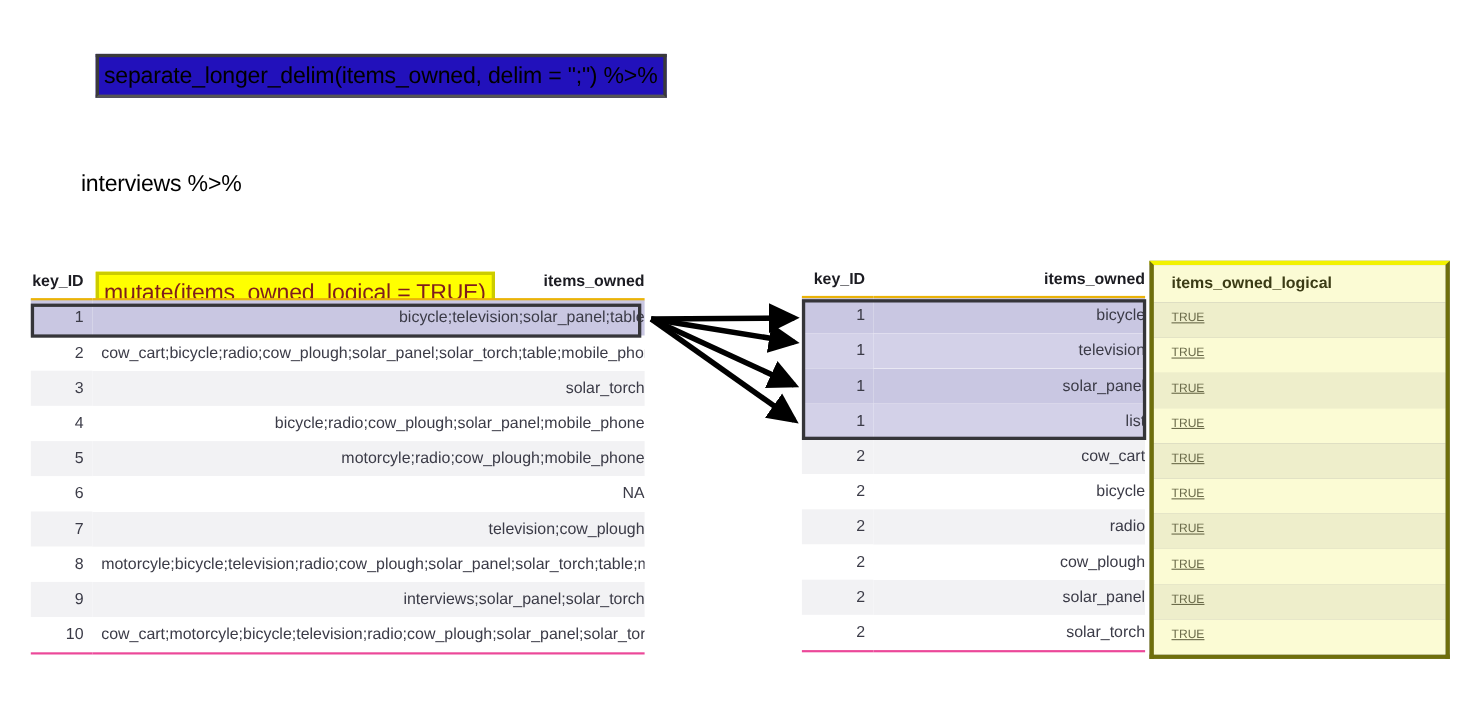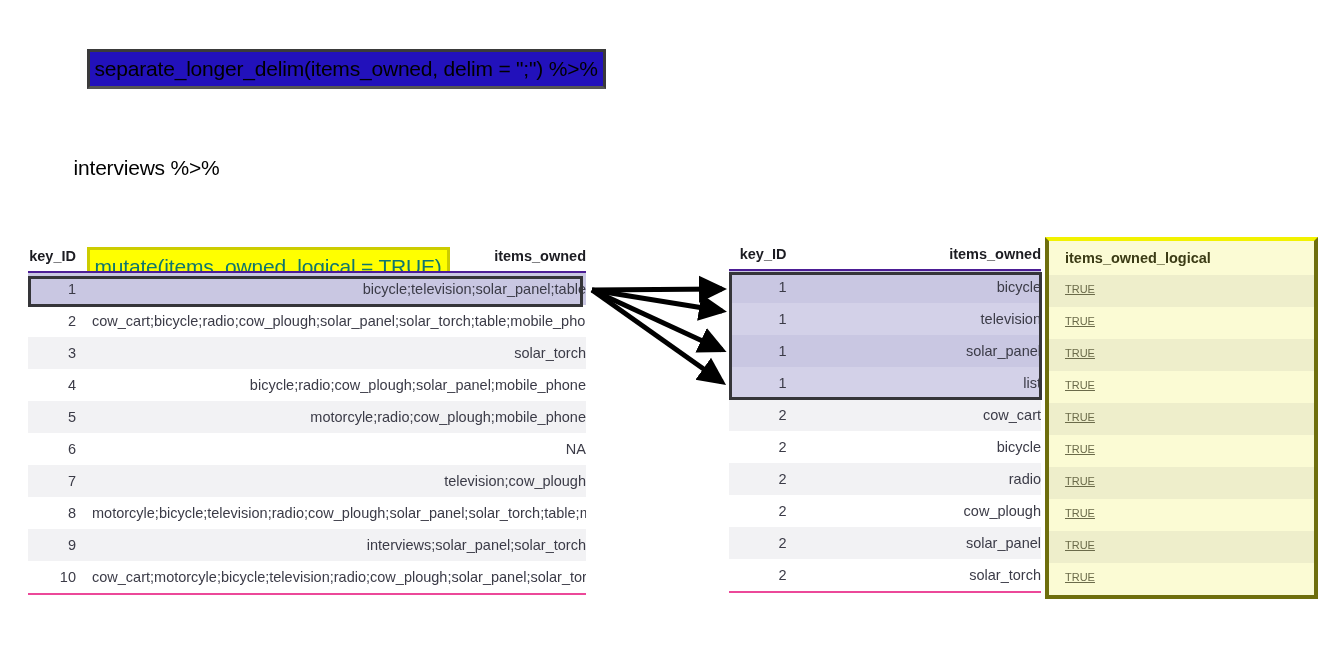--- a/index.html
+++ b/index.html
@@ -42,21 +42,21 @@
     box-sizing: border-box;
   }
   .code-hl.blue {
     background: #2211bb;
     color: #000000;
     border: 3px solid #3a3a3a;
     border-bottom-color: #555555;
   }
   .code-hl.yellow {
     background: #ffff00;
-    color: #0f766e;
+    color: #7f1d1d;
     border: 3px solid #cccc00;
   }
   .code-plain {
     display: inline-block;
     padding: 1px 5px 2px 5px;
   }
 
   
   .gt-table {
     position: absolute;
@@ -65,21 +65,21 @@
     color: #3b3b47;
   }
   .gt-head-cell {
     font-weight: bold;
     color: #1c1c22;
     font-size: 14.5px;
     padding: 4px 0 7px 0;
     white-space: nowrap;
   }
   .gt-head-row {
-    border-bottom: 2px solid #4c1d95;
+    border-bottom: 2px solid #eab308;
   }
   .col-key {
     text-align: right;
     white-space: nowrap;
   }
   .col-item {
     text-align: right;
     white-space: nowrap;
     overflow: hidden;
     margin-left: 48px;

